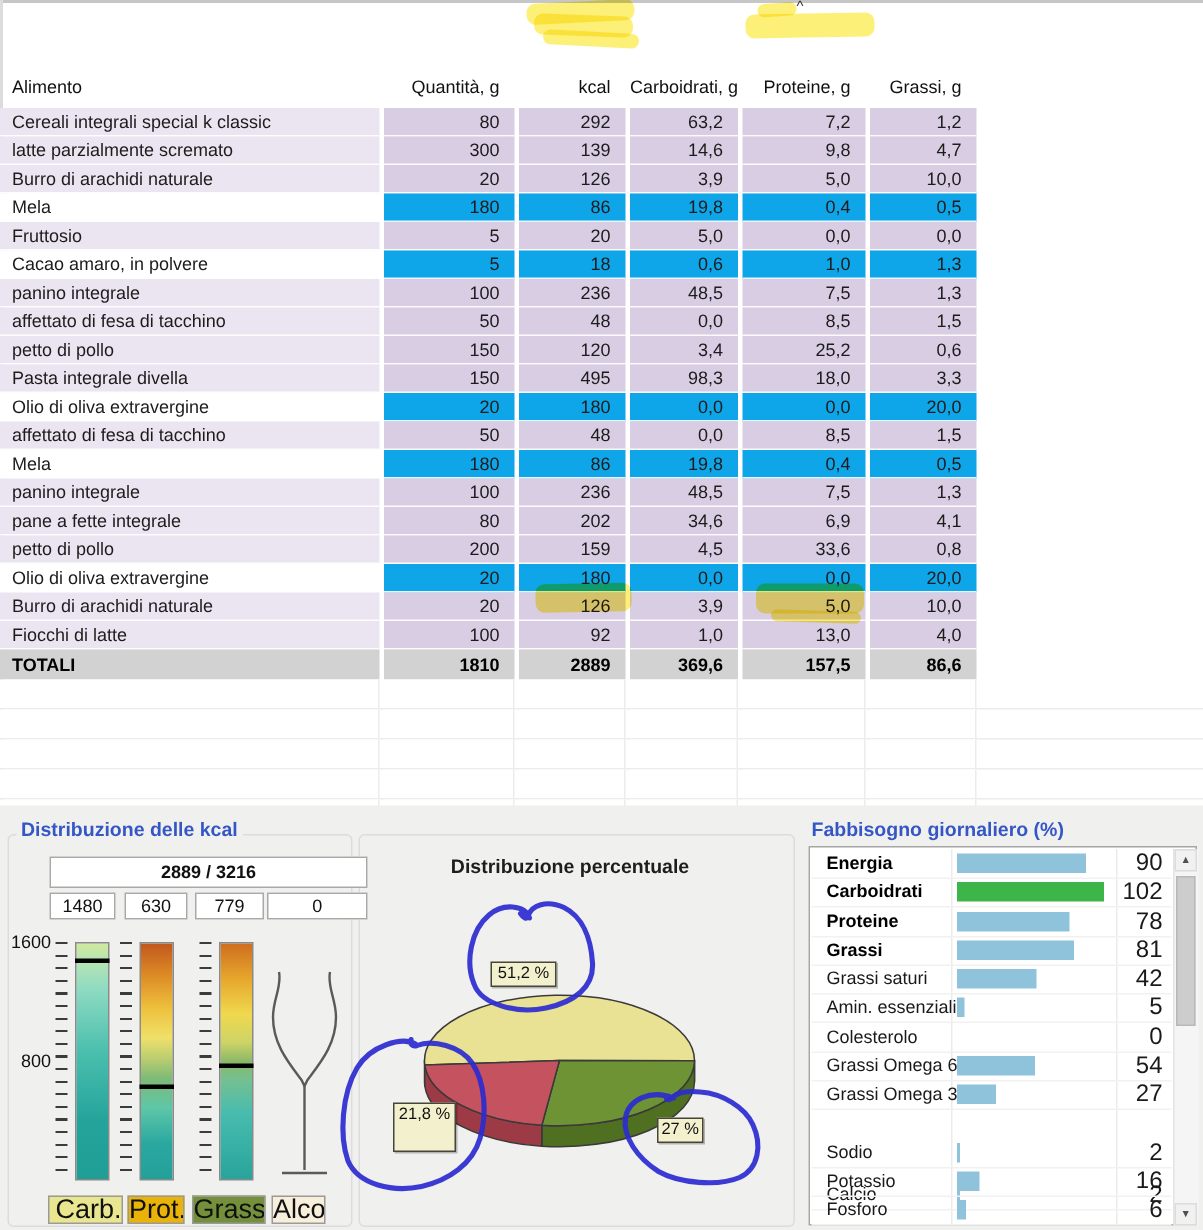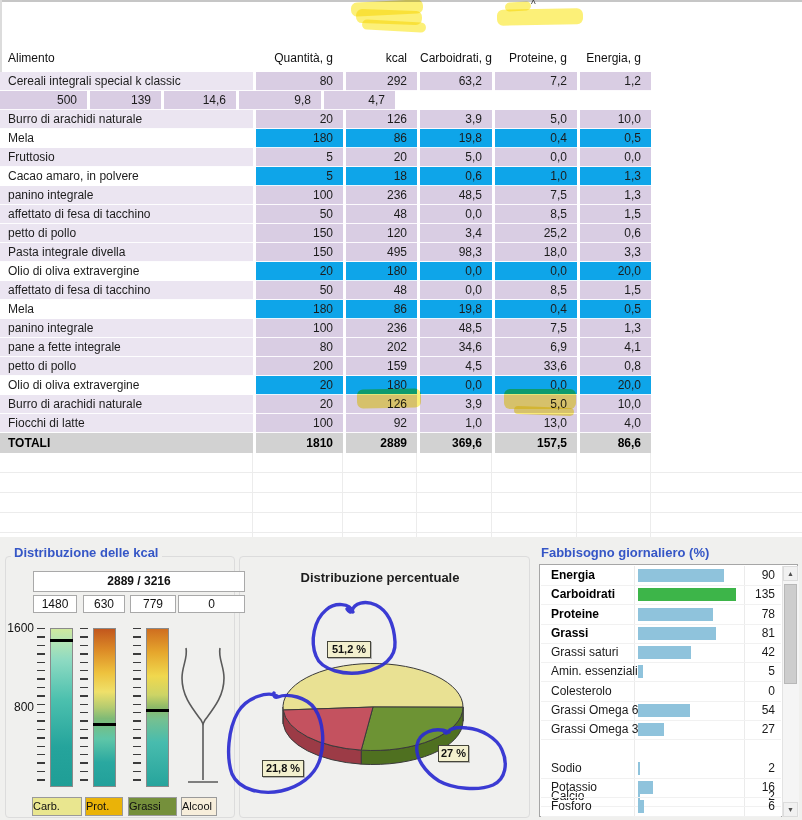--- a/index.html
+++ b/index.html
@@ -39,35 +39,35 @@
   .panel-title{font-size:13px;font-weight:bold;color:#3556c6;white-space:nowrap;background:#f0f0ee;padding:0 3px;}
   
   .wbox{box-sizing:border-box;background:#fff;border:1px solid #a9a9a9;
         font-size:12px;color:#111;text-align:center;overflow:hidden;}
   .wbox.big{font-weight:bold;line-height:19px;}
   .wbox.small{line-height:16px;}
   .gauge-ticks{background:repeating-linear-gradient(to bottom,#3c3c3c 0 1.5px,transparent 1.5px 8.4px);}
   .gauge-bar{border:1px solid #8a8a8a;box-sizing:border-box;}
   .gauge-marker{background:#000;height:3px;}
   .scale-label{font-size:12px;color:#111;text-align:right;width:30px;}
-  .cat-label{box-sizing:border-box;border:1px solid #9a9a9a;font-size:11px;color:#101010;
-             text-align:left;line-height:17px;overflow:hidden;}
+  .cat-label{box-sizing:border-box;border:1px solid #9a9a9a;font-size:18px;color:#101010;
+             text-align:right;line-height:17px;overflow:hidden;}
   
   .pie-title{font-size:13px;font-weight:bold;color:#1d1d1d;text-align:center;}
   .pie-label{box-sizing:border-box;background:#f3f0ce;border:1px solid #45453a;
              font-size:11px;color:#111;text-align:center;line-height:15px;
-             box-shadow:1px 1px 0 rgba(0,0,0,.25);font-weight:bold;}
+             box-shadow:1px 1px 0 rgba(0,0,0,.25);}
   
   #daily-box{box-sizing:border-box;background:#fff;border:1px solid #a6a6a6;}
   .drow{position:absolute;left:1px;width:240px;height:19px;border-bottom:1px solid #f1f1f1;}
   .drow .dlabel{position:absolute;left:10px;top:0;font-size:12px;color:#1a1a1a;line-height:19px;white-space:nowrap;}
   .drow .dlabel.bold{font-weight:bold;color:#000;}
   .drow .dbar{position:absolute;left:97px;top:3px;height:13px;}
   .drow .dvalue{position:absolute;left:178px;top:0;width:56px;text-align:right;
-                font-size:12px;color:#1a1a1a;line-height:19px;}
+                font-size:16px;color:#1a1a1a;line-height:19px;}
   .vline{position:absolute;top:1px;width:1px;background:#ebebeb;}
   
   .sb{position:absolute;background:#f5f5f5;border-left:1px solid #e3e3e3;}
   .sb-btn{position:absolute;left:0;width:15px;height:15px;background:#f1f1f1;border:1px solid #dcdcdc;
           box-sizing:border-box;color:#505050;font-size:7px;text-align:center;line-height:13px;}
   .sb-thumb{position:absolute;left:1px;width:13px;background:#cdcdcd;border:1px solid #b8b8b8;box-sizing:border-box;}
   
   .hl{position:absolute;background:rgba(250,228,10,.55);mix-blend-mode:multiply;
       border-radius:6px;pointer-events:none;}
   #pen-overlay{left:0;top:0;width:802px;height:820px;pointer-events:none;}
@@ -79,32 +79,33 @@
 <div class="abs edge-top"></div>
 <div class="abs edge-left"></div>
 
 <div class="abs" id="food-table">
     <div class="trow thead">
       <div class="cell c-name">Alimento</div>
       <div class="cell num c0">Quantità, g</div>
       <div class="cell num c1">kcal</div>
       <div class="cell num c2">Carboidrati, g</div>
       <div class="cell num c3">Proteine, g</div>
-      <div class="cell num c4">Energia, g</div>
+      <div class="cell num c4">Grassi, g</div>
     </div>
     <div class="trow data row-shaded">
       <div class="cell c-name">Cereali integrali special k classic</div>
       <div class="cell num c0">80</div>
       <div class="cell num c1">292</div>
       <div class="cell num c2">63,2</div>
       <div class="cell num c3">7,2</div>
       <div class="cell num c4">1,2</div>
     </div>
     <div class="trow data row-shaded">
-      <div class="cell num c0">500</div>
+      <div class="cell c-name">latte parzialmente scremato</div>
+      <div class="cell num c0">300</div>
       <div class="cell num c1">139</div>
       <div class="cell num c2">14,6</div>
       <div class="cell num c3">9,8</div>
       <div class="cell num c4">4,7</div>
     </div>
     <div class="trow data row-shaded">
       <div class="cell c-name">Burro di arachidi naturale</div>
       <div class="cell num c0">20</div>
       <div class="cell num c1">126</div>
       <div class="cell num c2">3,9</div>
@@ -356,37 +357,37 @@
       <path d="M 208.00 72.00 A 90 43.5 0 0 1 208.00 72.24 L 208.00 86.24 A 90 43.5 0 0 0 208.00 86.00 Z" fill="#c8bf6a" stroke="#3a3a3a" stroke-width="1" stroke-linejoin="round"></path>
       <path d="M 208.00 72.24 A 90 43.5 0 0 1 106.22 115.13 L 106.22 129.13 A 90 43.5 0 0 0 208.00 86.24 Z" fill="#4f7020" stroke="#3a3a3a" stroke-width="1" stroke-linejoin="round"></path>
       <path d="M 106.22 115.13 A 90 43.5 0 0 1 28.22 75.03 L 28.22 89.03 A 90 43.5 0 0 0 106.22 129.13 Z" fill="#9c3b46" stroke="#3a3a3a" stroke-width="1" stroke-linejoin="round"></path>
       <path d="M 118.00 72.00 L 28.22 75.03 A 90 43.5 0 1 1 208.00 72.24 Z" fill="#e9e193" stroke="#3a3a3a" stroke-width="1" stroke-linejoin="round"></path>
       <path d="M 118.00 72.00 L 208.00 72.24 A 90 43.5 0 0 1 106.22 115.13 Z" fill="#6d9334" stroke="#3a3a3a" stroke-width="1" stroke-linejoin="round"></path>
       <path d="M 118.00 72.00 L 106.22 115.13 A 90 43.5 0 0 1 28.22 75.03 Z" fill="#c4525f" stroke="#3a3a3a" stroke-width="1" stroke-linejoin="round"></path>
     </svg></div>
 <div class="abs" id="pie-labels">
     <div class="abs pie-label" style="left: 327px; top: 641px; width: 44px; height: 17px;">51,2 %</div>
     <div class="abs pie-label" style="left: 438px; top: 745px; width: 31px; height: 17px;">27 %</div>
-    <div class="abs pie-label" style="left: 262px; top: 760px; width: 42px; height: 17px;">21,8 %</div>
+    <div class="abs pie-label" style="left: 262px; top: 735px; width: 42px; height: 33px;">21,8 %</div>
   </div>
 
 <div class="abs panel-title" style="left:538px;top:545px;">Fabbisogno giornaliero (%)</div>
 <div class="abs" id="daily-box" style="left:539px;top:564px;width:259px;height:253px;">
   <div class="vline" style="left:94px;height:250px;"></div>
   <div class="vline" style="left:204px;height:250px;"></div>
   <div id="daily-rows">
       <div class="drow" style="top: 1px;">
         <div class="dlabel bold">Energia</div>
         <div class="dbar" style="width: 86px; background: rgb(143, 195, 220);"></div>
         <div class="dvalue">90</div>
       </div>
       <div class="drow" style="top: 20.25px;">
         <div class="dlabel bold">Carboidrati</div>
         <div class="dbar" style="width: 98px; background: rgb(61, 181, 73);"></div>
-        <div class="dvalue">135</div>
+        <div class="dvalue">102</div>
       </div>
       <div class="drow" style="top: 39.5px;">
         <div class="dlabel bold">Proteine</div>
         <div class="dbar" style="width: 75px; background: rgb(143, 195, 220);"></div>
         <div class="dvalue">78</div>
       </div>
       <div class="drow" style="top: 58.75px;">
         <div class="dlabel bold">Grassi</div>
         <div class="dbar" style="width: 78px; background: rgb(143, 195, 220);"></div>
         <div class="dvalue">81</div>

